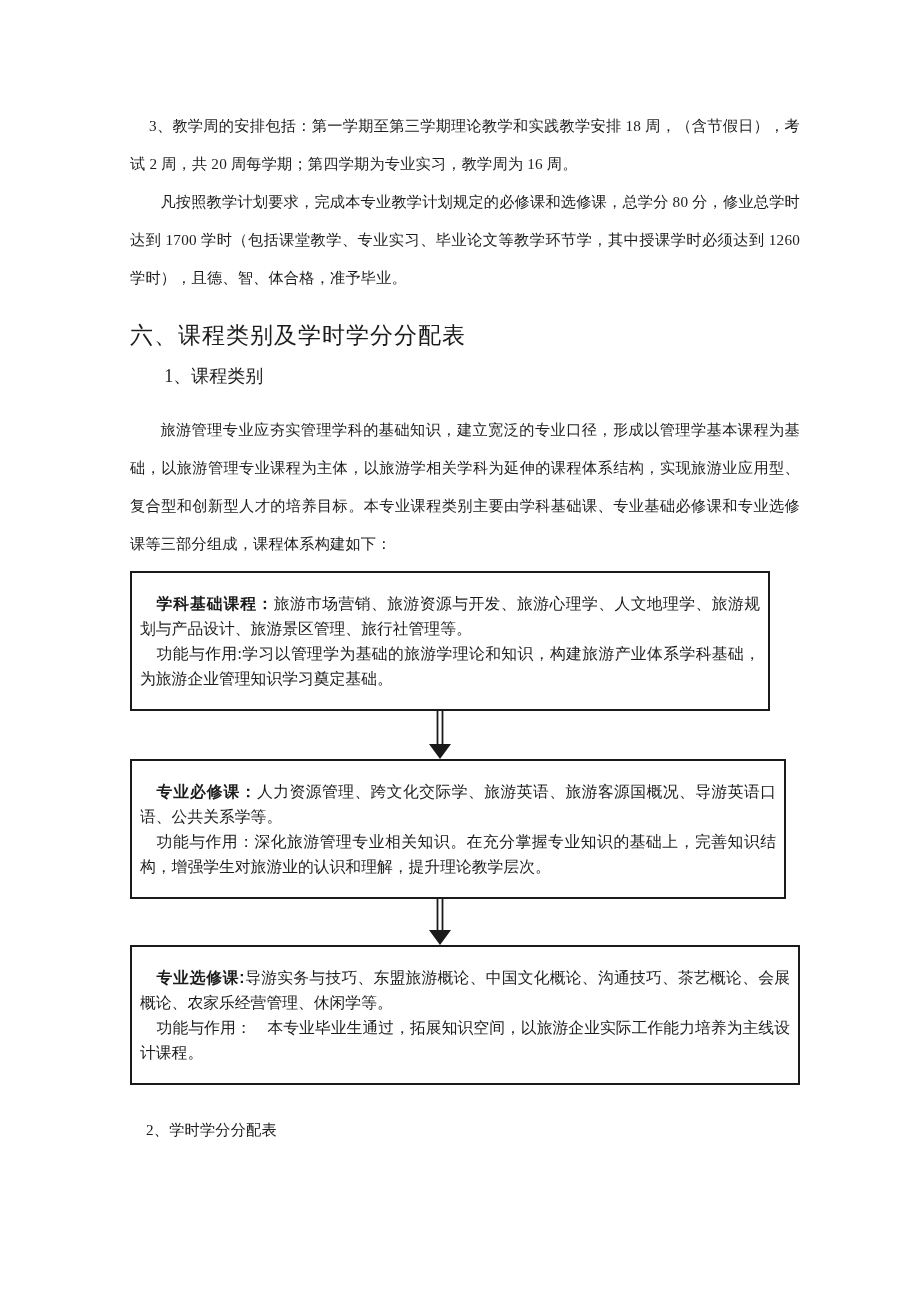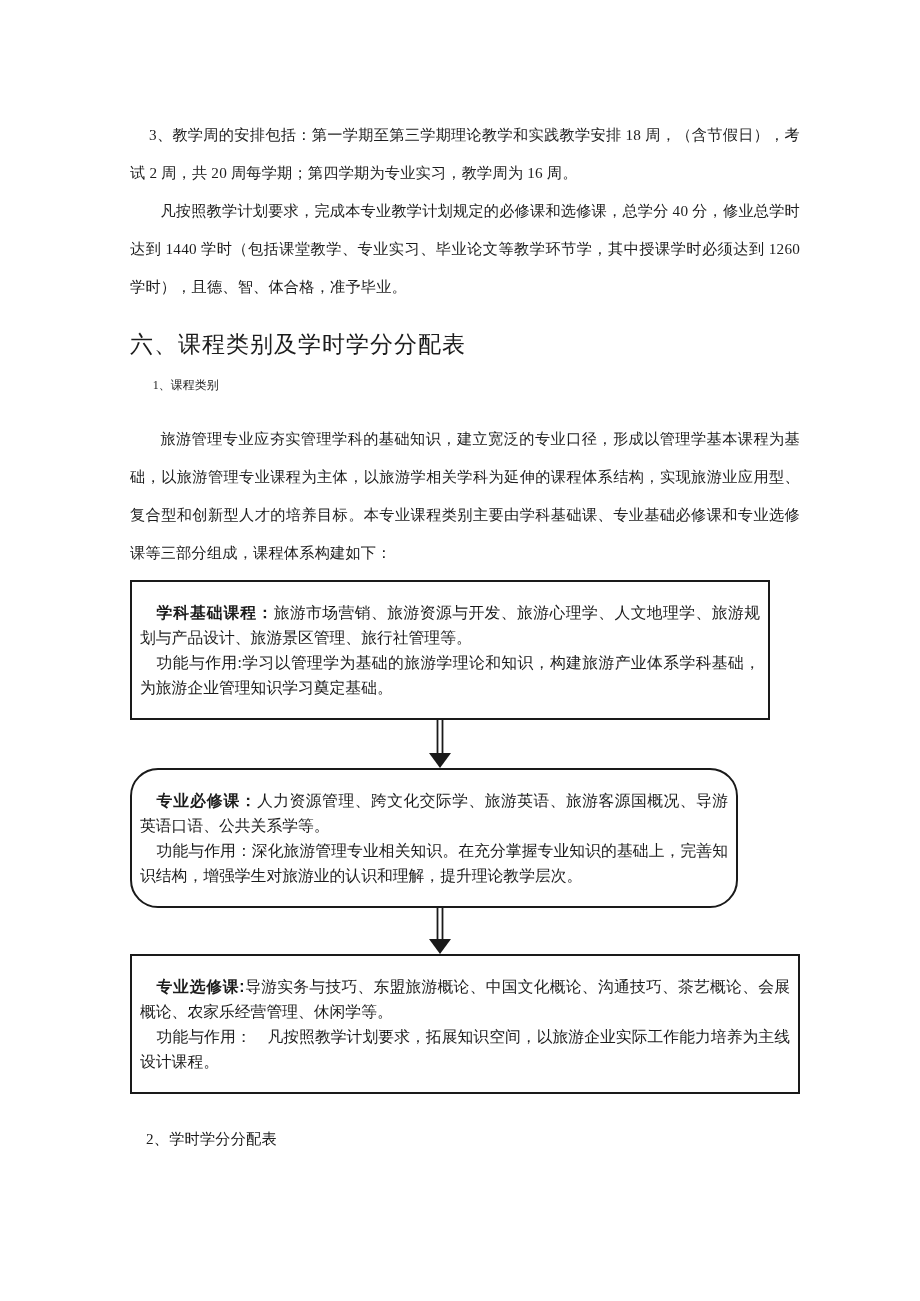--- a/index.html
+++ b/index.html
@@ -6,57 +6,57 @@
   .page {
     position:relative;
     width:920px; height:1301px;
     background:#ffffff;
     overflow:hidden;
     font-family:"Liberation Serif","DejaVu Serif",serif;
     color:#1c1c1c;
   }
   .content {
     position:absolute;
-    left:130px; top:116px;
+    left:130px; top:107px;
     width:670px;
   }
   .body-para {
     margin:0;
     font-size:15.2px;
     line-height:38px;
     text-align:justify;
     letter-spacing:0.2px;
   }
   .indent-num { text-indent:1.25em; }
   .indent-cjk { text-indent:2em; }
   .section-heading {
     margin:24px 0 0 0;
     font-size:23px;
     line-height:30px;
     font-weight:normal;
     letter-spacing:1px;
   }
   .sub-heading {
     margin:6px 0 0 0;
-    font-size:12px;
+    font-size:18px;
     line-height:38px;
     text-indent:1.9em;
   }
   .intro-para { margin-top:16px; }
   .flow-box {
     box-sizing:border-box;
     border:2px solid #1a1a1a;
     padding:18px 8px;
     font-size:15.8px;
     line-height:25px;
     text-align:justify;
     background:#ffffff;
   }
   .flow-box-1 { width:640px; margin-top:8px; }
-  .flow-box-2 { width:608px;border-radius:28px; }
+  .flow-box-2 { width:656px; }
   .flow-box-3 { width:670px; }
   .box-para { margin:0; text-indent:1.05em; }
   .box-label {
     font-weight:bold;
     font-family:"Liberation Sans","DejaVu Sans",sans-serif;
     letter-spacing:0.5px;
   }
   .arrow-wrap {
     position:relative;
     height:48px;
@@ -75,21 +75,21 @@
   }
 </style>
 </head>
 <body>
 
 <div class="page">
   <div class="content">
 
     <p class="body-para indent-num">3、教学周的安排包括：第一学期至第三学期理论教学和实践教学安排 18 周，（含节假日），考试 2 周，共 20 周每学期；第四学期为专业实习，教学周为 16 周。</p>
 
-    <p class="body-para indent-cjk">凡按照教学计划要求，完成本专业教学计划规定的必修课和选修课，总学分 40 分，修业总学时达到 1440 学时（包括课堂教学、专业实习、毕业论文等教学环节学，其中授课学时必须达到 1260 学时），且德、智、体合格，准予毕业。</p>
+    <p class="body-para indent-cjk">凡按照教学计划要求，完成本专业教学计划规定的必修课和选修课，总学分 80 分，修业总学时达到 1700 学时（包括课堂教学、专业实习、毕业论文等教学环节学，其中授课学时必须达到 1260 学时），且德、智、体合格，准予毕业。</p>
 
 
     <h2 class="section-heading">六、课程类别及学时学分分配表</h2>
 
     <p class="sub-heading">1、课程类别</p>
 
     <p class="body-para indent-cjk intro-para">旅游管理专业应夯实管理学科的基础知识，建立宽泛的专业口径，形成以管理学基本课程为基础，以旅游管理专业课程为主体，以旅游学相关学科为延伸的课程体系结构，实现旅游业应用型、复合型和创新型人才的培养目标。本专业课程类别主要由学科基础课、专业基础必修课和专业选修课等三部分组成，课程体系构建如下：</p>
 
     <div class="flow-box flow-box-1">
       <p class="box-para"><span class="box-label">学科基础课程：</span><span>旅游市场营销、旅游资源与开发、旅游心理学、人文地理学、旅游规划与产品设计、旅游景区管理、旅行社管理等。</span></p>
@@ -112,19 +112,19 @@
     <div class="arrow-wrap arrow-wrap-2">
       <svg width="28" height="46" viewBox="0 0 28 46">
         <line x1="11.5" y1="0" x2="11.5" y2="33" stroke="#1a1a1a" stroke-width="1.8"></line>
         <line x1="16.5" y1="0" x2="16.5" y2="33" stroke="#1a1a1a" stroke-width="1.8"></line>
         <polygon points="3,31 25,31 14,46" fill="#1a1a1a"></polygon>
       </svg>
     </div>
 
     <div class="flow-box flow-box-3">
       <p class="box-para"><span class="box-label">专业选修课:</span><span>导游实务与技巧、东盟旅游概论、中国文化概论、沟通技巧、茶艺概论、会展概论、农家乐经营管理、休闲学等。</span></p>
-      <p class="box-para">功能与作用：　凡按照教学计划要求，拓展知识空间，以旅游企业实际工作能力培养为主线设计课程。</p>
+      <p class="box-para">功能与作用：　本专业毕业生通过，拓展知识空间，以旅游企业实际工作能力培养为主线设计课程。</p>
     </div>
 
     <p class="body-para bottom-heading">2、学时学分分配表</p>
 
   </div>
 </div>
 
 </body></html>

